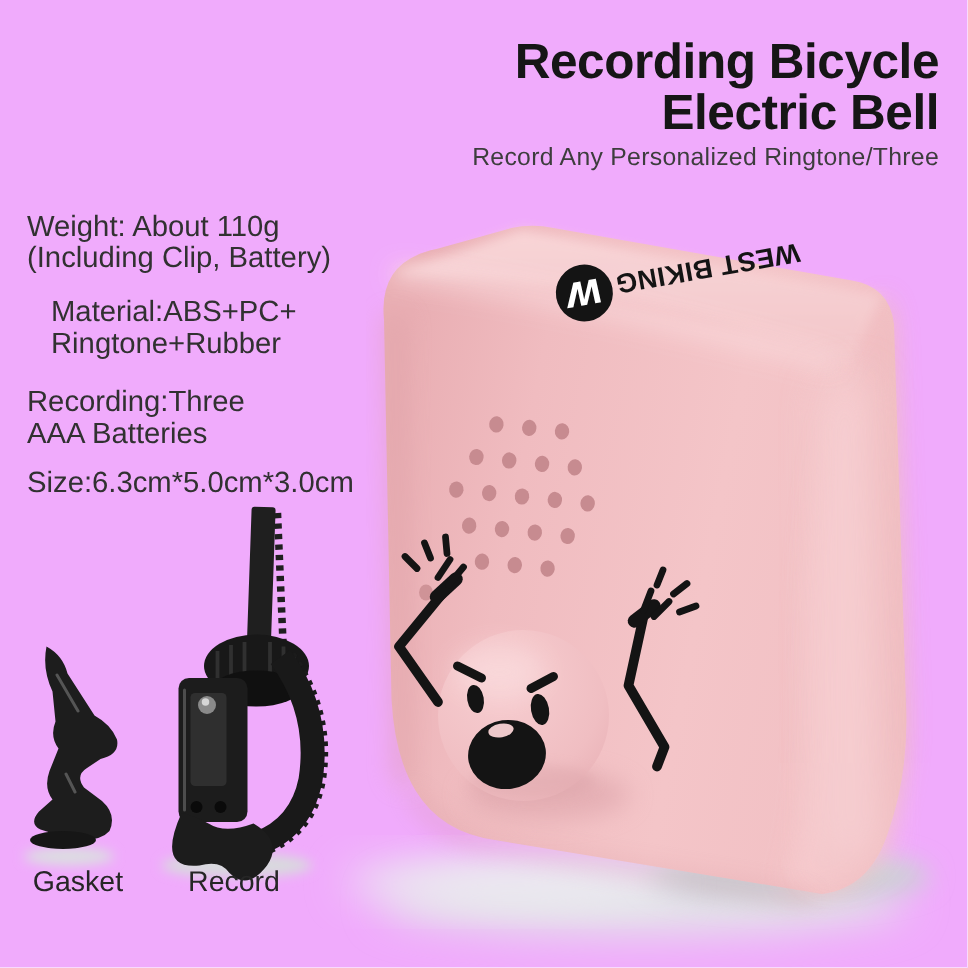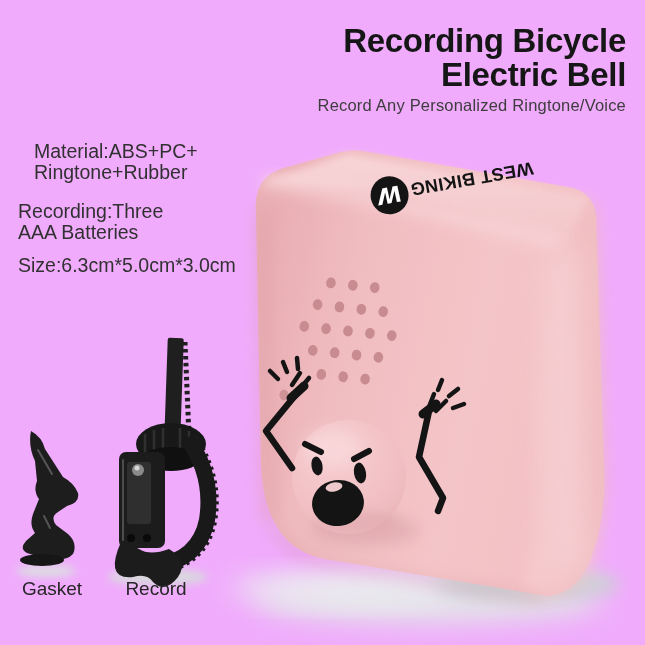--- a/index.html
+++ b/index.html
@@ -18,24 +18,28 @@
   svg.scene{position:absolute;left:0;top:0;}
 </style>
 </head>
 <body>
 
 <div class="stage">
 
   <header class="title-block">
     <div class="title">Recording Bicycle</div>
     <div class="title">Electric Bell</div>
-    <div class="subtitle">Record Any Personalized Ringtone/Voice</div>
+    <div class="subtitle">Record Any Personalized Ringtone/Three</div>
   </header>
 
   <section class="specs">
+    <div class="spec g1">
+      <div class="spec-line">Weight: About 110g</div>
+      <div class="spec-line">(Including Clip, Battery)</div>
+    </div>
     <div class="spec g2">
       <div class="spec-line">Material:ABS+PC+</div>
       <div class="spec-line">Ringtone+Rubber</div>
     </div>
     <div class="spec g3">
       <div class="spec-line">Recording:Three</div>
       <div class="spec-line">AAA Batteries</div>
     </div>
     <div class="spec g4">
       <div class="spec-line">Size:6.3cm*5.0cm*3.0cm</div>

